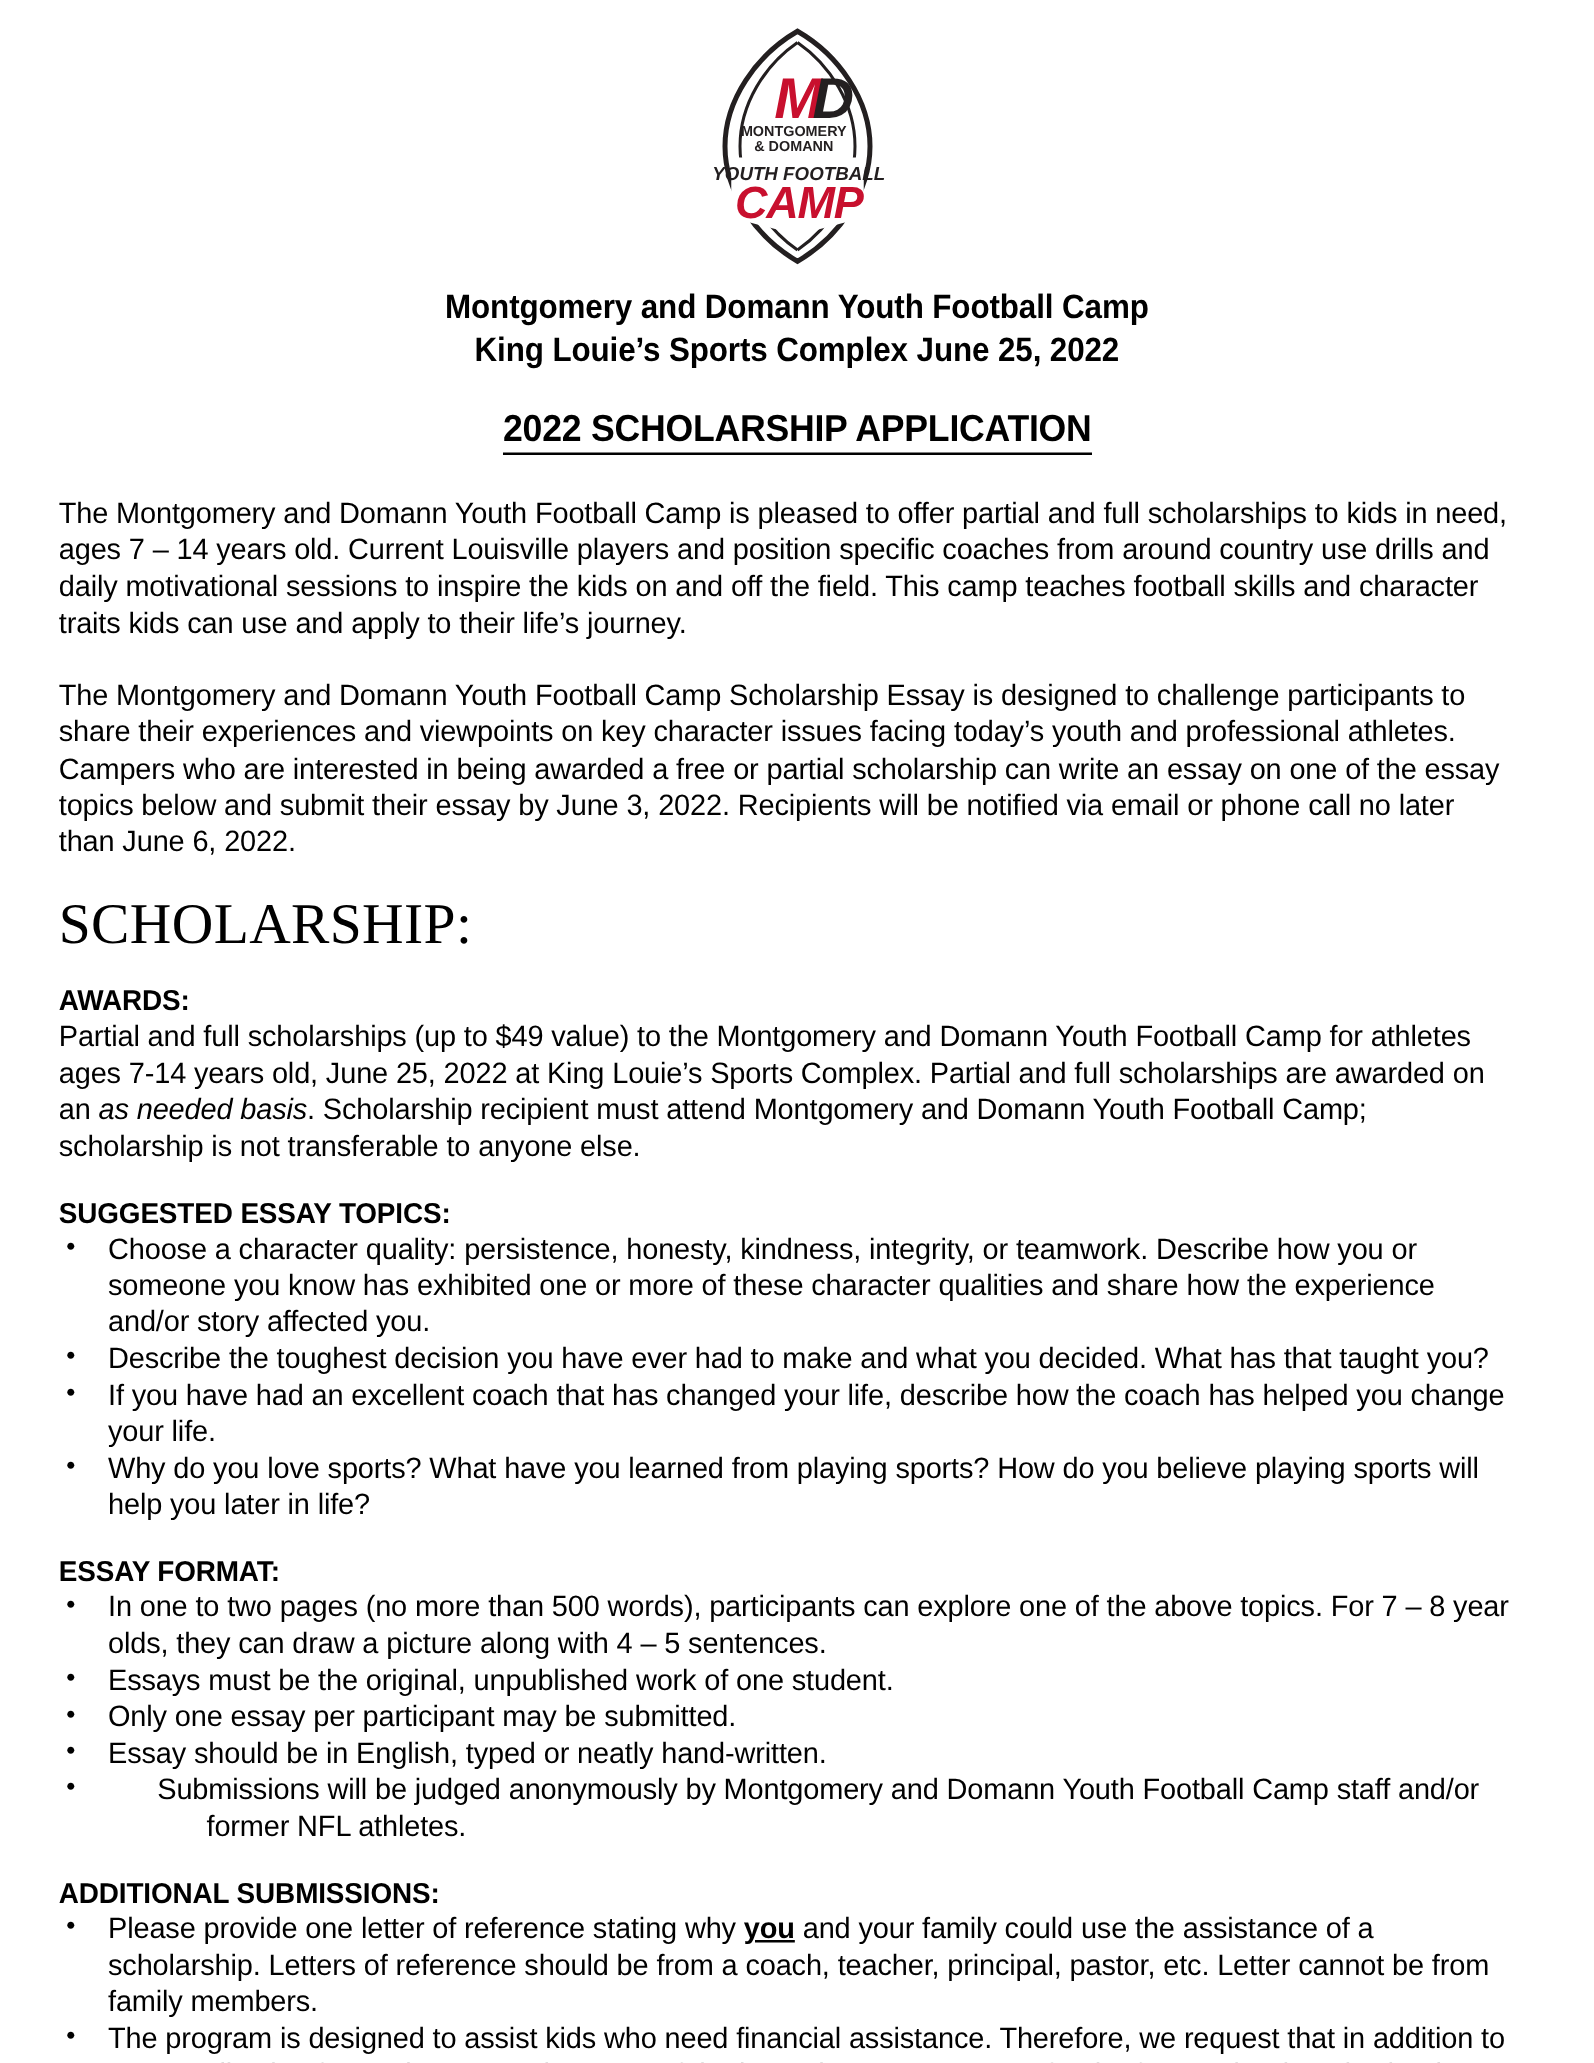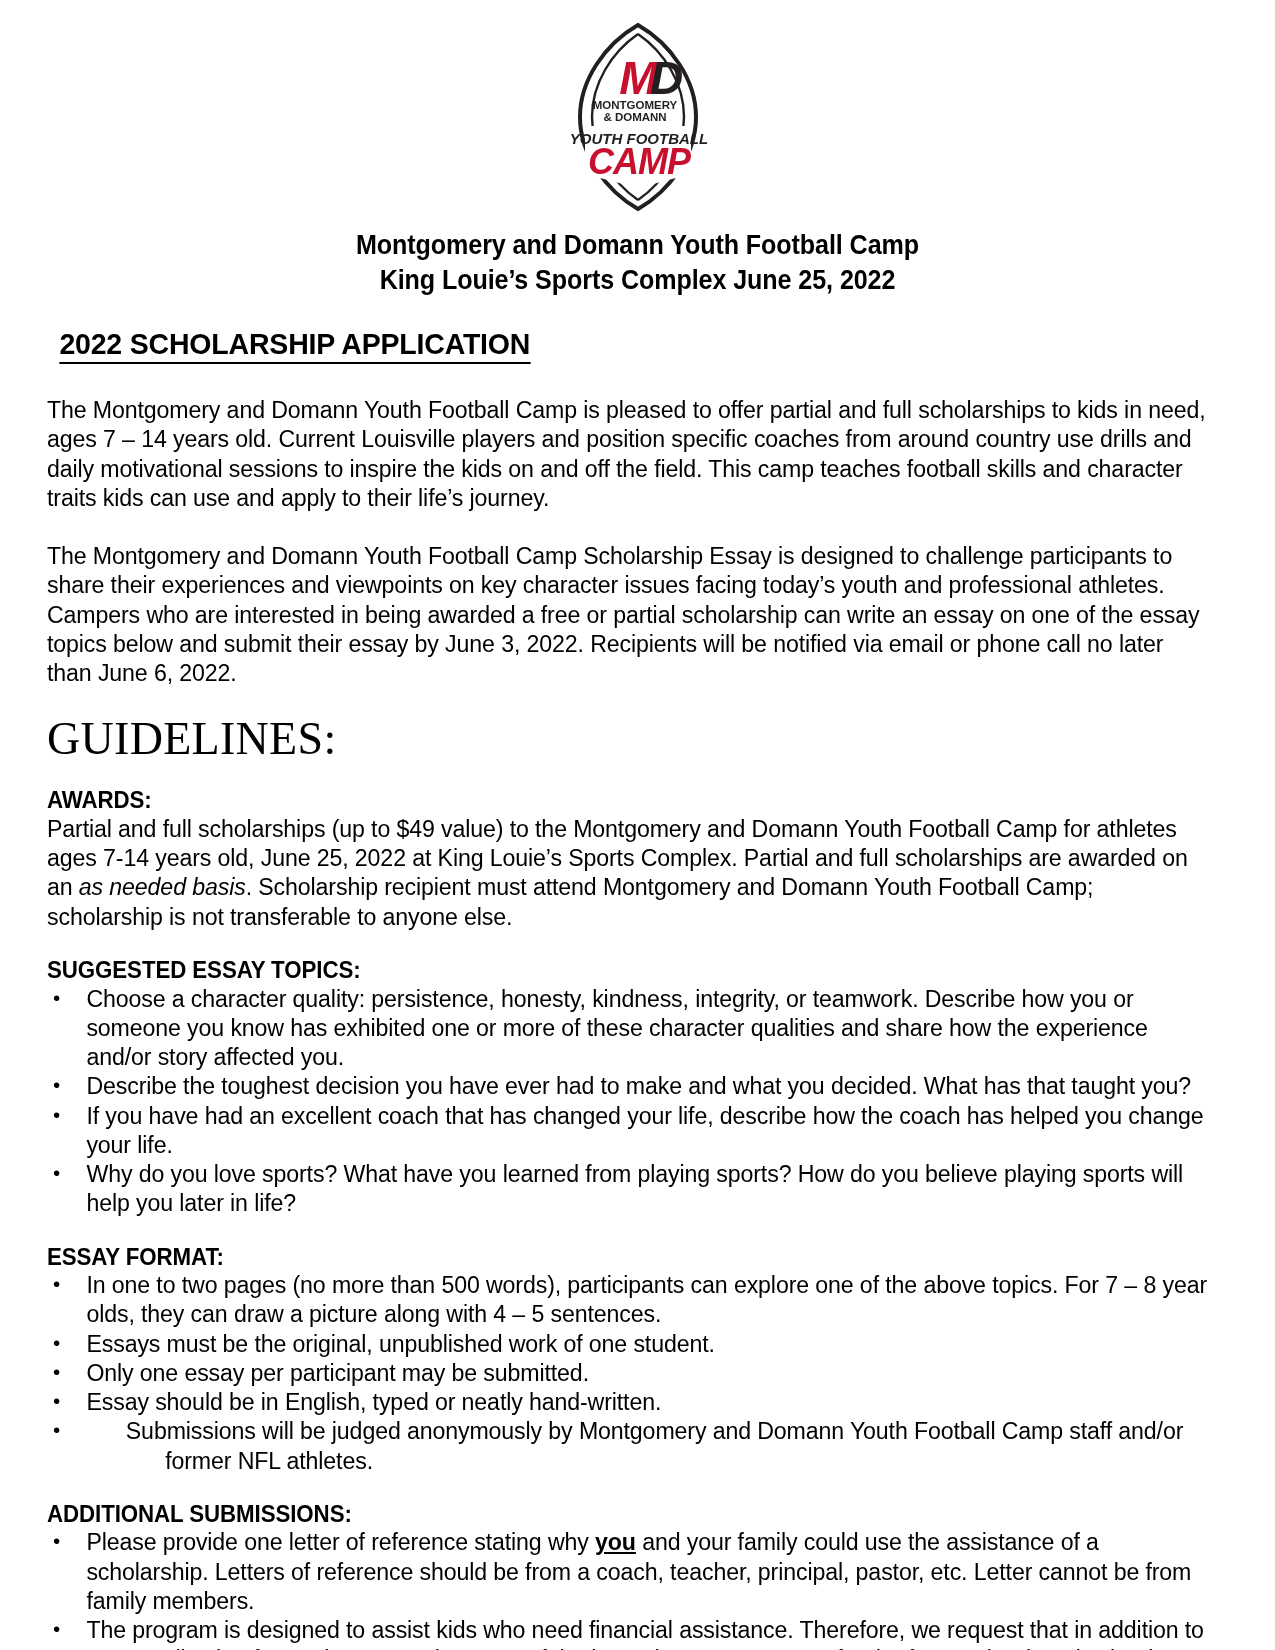--- a/index.html
+++ b/index.html
@@ -42,21 +42,21 @@
     font-size: 27px;
     font-weight: bold;
     line-height: 1.28;
     letter-spacing: -0.1px;
     margin-top: 16px;
     transform: scaleX(0.93);
   }
   .doc-title .line2 { display: block; }
 
   .app-heading {
-    text-align: left;
+    text-align: center;
     font-size: 30px;
     font-weight: bold;
     margin-top: 30px;
     letter-spacing: -0.2px;
   }
   .app-heading span {
     display: inline-block;
     border-bottom: 2px solid #000;
     padding-bottom: 1px;
     transform: scaleX(0.95);
@@ -177,21 +177,21 @@
     <span class="line2">King Louie’s Sports Complex June 25, 2022</span>
   </div>
 
   <div class="app-heading">
     <span>2022 SCHOLARSHIP APPLICATION</span>
   </div>
 
   <p class="para first">The Montgomery and Domann Youth Football Camp is pleased to offer partial and full scholarships to kids in need, ages 7 – 14 years old. Current Louisville players and position specific coaches from around country use drills and daily motivational sessions to inspire the kids on and off the field.  This camp teaches football skills and character traits kids can use and apply to their life’s journey.</p>
   <p class="para second">The Montgomery and Domann Youth Football Camp Scholarship Essay is designed to challenge participants to share their experiences and viewpoints on key character issues facing today’s youth and professional athletes.  Campers who are interested in being awarded a free or partial scholarship can write an essay on one of the essay topics below and submit their essay by June 3, 2022. Recipients will be notified via email or phone call no later than June 6, 2022.</p>
 
-  <div class="guidelines">GUIDELINES:</div>
+  <div class="guidelines">SCHOLARSHIP:</div>
 
   <div class="section">
     <div class="section-title">AWARDS:</div>
     <div class="section-body"><span>Partial and full scholarships (up to $49 value) to the Montgomery and Domann Youth Football Camp for athletes ages 7-14 years old, June 25, 2022 at  King Louie’s Sports Complex.  Partial and full scholarships are awarded on an </span><span class="it">as needed basis</span><span>. Scholarship recipient must attend Montgomery and Domann Youth Football Camp; scholarship is not transferable to anyone else.</span></div>
   </div>
 
   <div class="section">
     <div class="section-title">SUGGESTED ESSAY TOPICS:</div>
     <ul class="bullets">
       <li><span class="bullet-dot">•</span><span>Choose a character quality: persistence, honesty, kindness, integrity, or teamwork.  Describe how you or someone you know has exhibited one or more of these character qualities and share how the experience and/or story affected you.</span></li>

